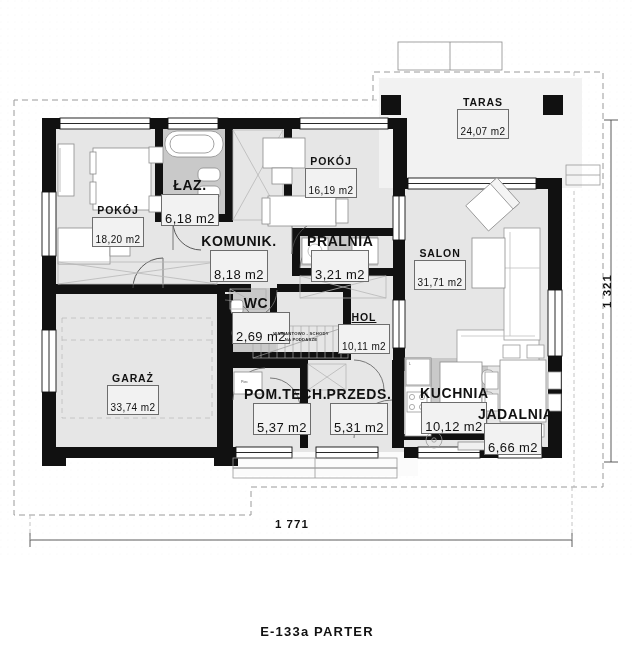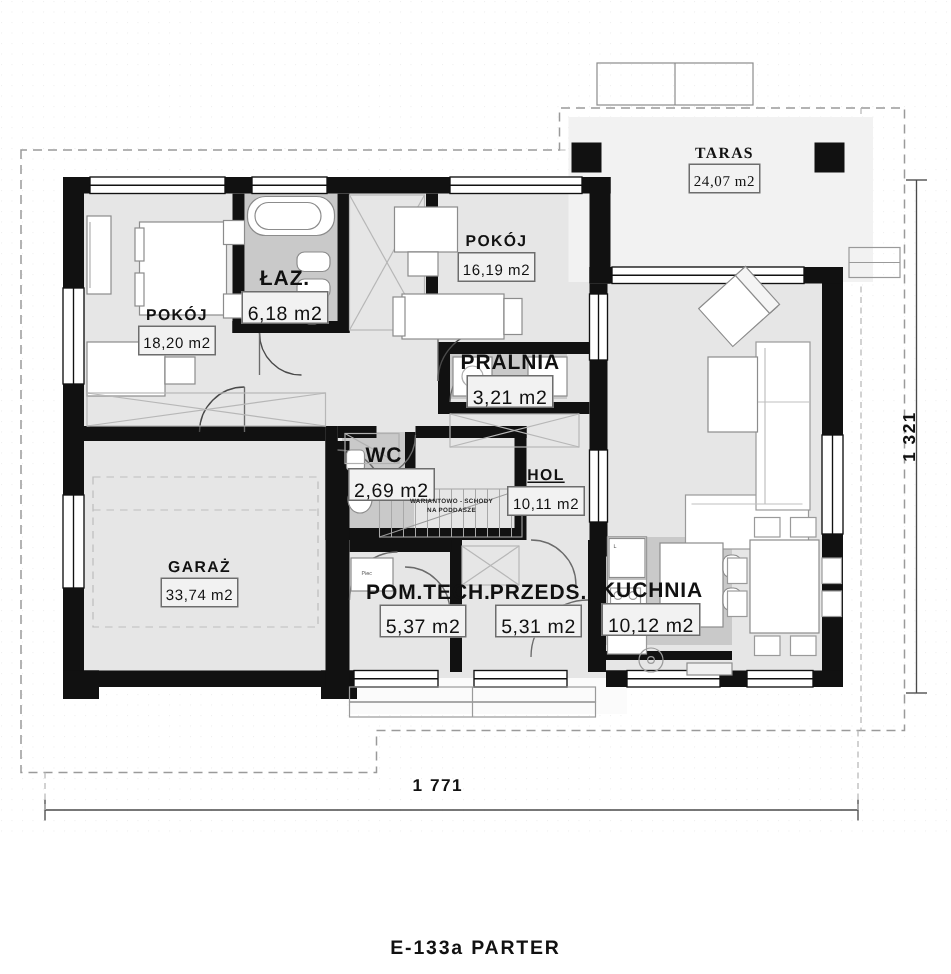--- a/index.html
+++ b/index.html
@@ -30,21 +30,21 @@
   .room-label .rl-name {
     display: block;
     font-size: 10.5px;
     letter-spacing: 0.9px;
   }
   .room-label .rl-area {
     display: inline-block;
     margin-top: 1px;
     font-size: 10px;
     font-weight: normal;
-    padding: 7px 3px 0px 3px;
+    padding: 17px 3px 0px 3px;
     border: 1px solid #6d6d6d;
     background: #f2f2f2;
     color: #111111;
   }
   .room-label.small .rl-name { font-size: 14px; letter-spacing: 0.6px; }
   .room-label.small .rl-area { font-size: 13px; }
 
   .dim-text {
     position: absolute;
     font-family: "Liberation Sans", sans-serif;
@@ -486,36 +486,44 @@
   <div class="room-label" style="left:73px; top:205px; width:90px;">
     <span class="rl-name">POKÓJ</span>
     <span class="rl-area">18,20 m2</span>
   </div>
 
   <div class="room-label small" style="left:159px; top:178px; width:62px;">
     <span class="rl-name">ŁAZ.</span>
     <span class="rl-area">6,18 m2</span>
   </div>
 
+  <div class="room-label small" style="left:200px; top:234px; width:78px;">
+    <span class="rl-name">KOMUNIK.</span>
+    <span class="rl-area">8,18 m2</span>
+  </div>
 
   <div class="room-label" style="left:295px; top:156px; width:72px;">
     <span class="rl-name">POKÓJ</span>
     <span class="rl-area">16,19 m2</span>
   </div>
 
   <div class="room-label small" style="left:307px; top:234px; width:66px;">
     <span class="rl-name">PRALNIA</span>
     <span class="rl-area">3,21 m2</span>
   </div>
 
-  <div class="room-label" style="left:446px; top:97px; width:74px;font-family:Liberation Serif, serif;">
+  <div class="room-label" style="left:446px; top:97px; width:74px;">
     <span class="rl-name">TARAS</span>
     <span class="rl-area">24,07 m2</span>
   </div>
 
+  <div class="room-label" style="left:404px; top:248px; width:72px;">
+    <span class="rl-name">SALON</span>
+    <span class="rl-area">31,71 m2</span>
+  </div>
 
   <div class="room-label small" style="left:232px; top:296px; width:48px;">
     <span class="rl-name">WC</span>
     <span class="rl-area">2,69 m2</span>
   </div>
 
   <div class="room-label" style="left:333px; top:312px; width:62px;text-decoration:underline;">
     <span class="rl-name">HOL</span>
     <span class="rl-area">10,11 m2</span>
   </div>
@@ -528,25 +536,29 @@
   <div class="room-label small" style="left:244px; top:387px; width:76px;">
     <span class="rl-name">POM.TECH.</span>
     <span class="rl-area">5,37 m2</span>
   </div>
 
   <div class="room-label small" style="left:326px; top:387px; width:66px;">
     <span class="rl-name">PRZEDS.</span>
     <span class="rl-area">5,31 m2</span>
   </div>
 
-  <div class="room-label small" style="left:400px; top:386px; width:68px;">
+  <div class="room-label small" style="left:420px; top:386px; width:68px;">
     <span class="rl-name">KUCHNIA</span>
     <span class="rl-area">10,12 m2</span>
   </div>
 
+  <div class="room-label small" style="left:478px; top:407px; width:70px;">
+    <span class="rl-name">JADALNIA</span>
+    <span class="rl-area">6,66 m2</span>
+  </div>
 
   <div class="stair-note" style="left:258px; top:331px; width:86px;">
     <span>WARIANTOWO - SCHODY</span><br>
     <span>NA PODDASZE</span>
   </div>
 
   <div class="tiny-appl" style="left:409px; top:362px;">L</div>
   <div class="tiny-appl" style="left:241px; top:380px;">Piec</div>
 
   <div class="dim-text" style="left:275px; top:518px;">1 771</div>

